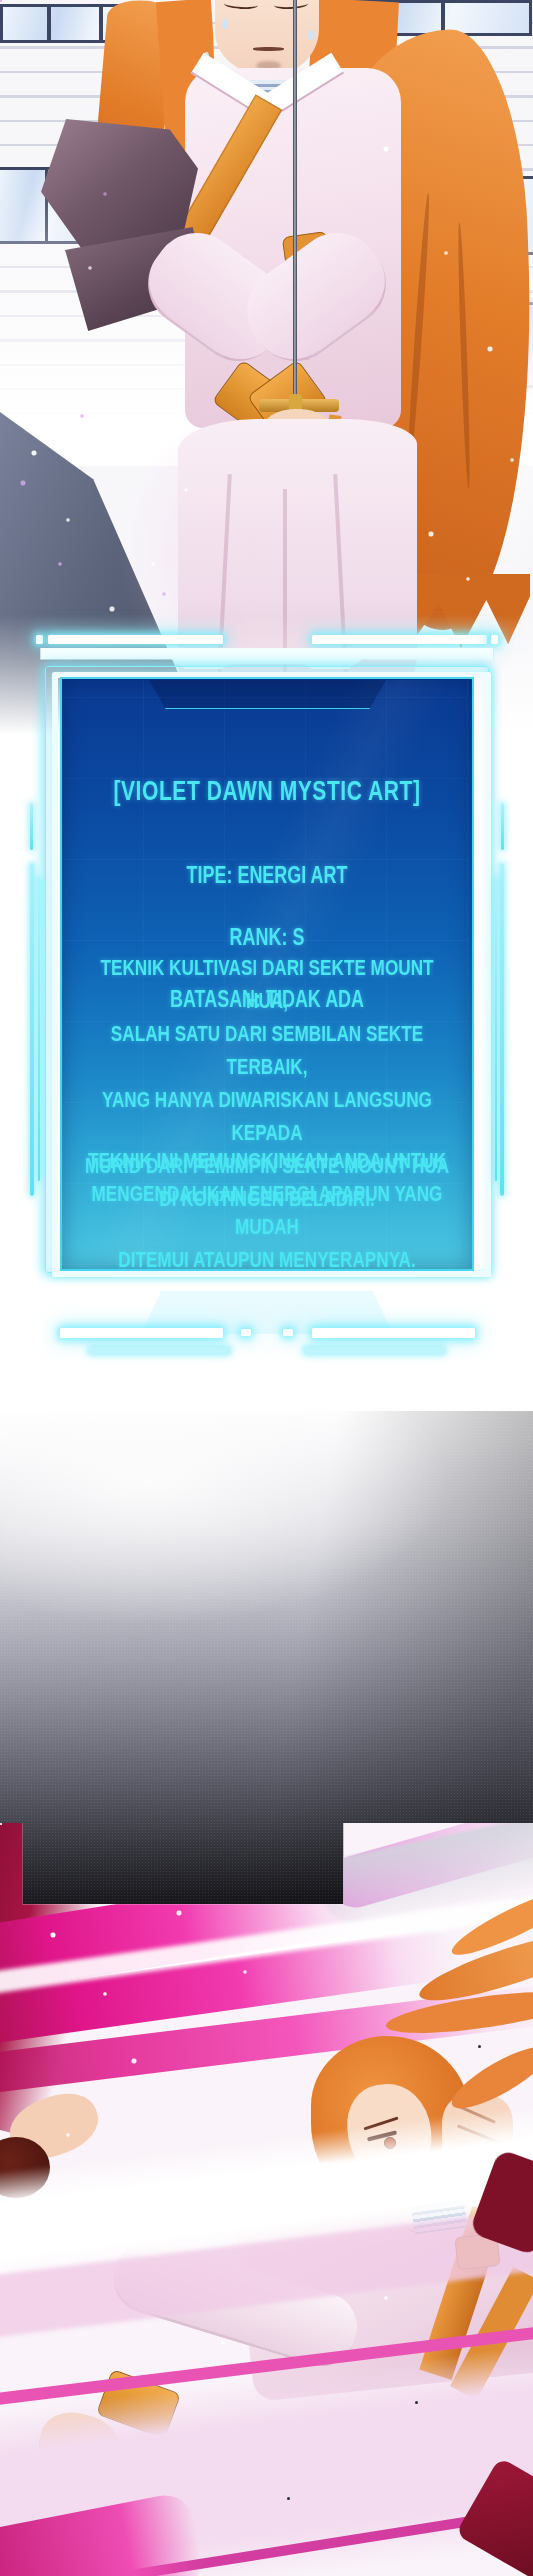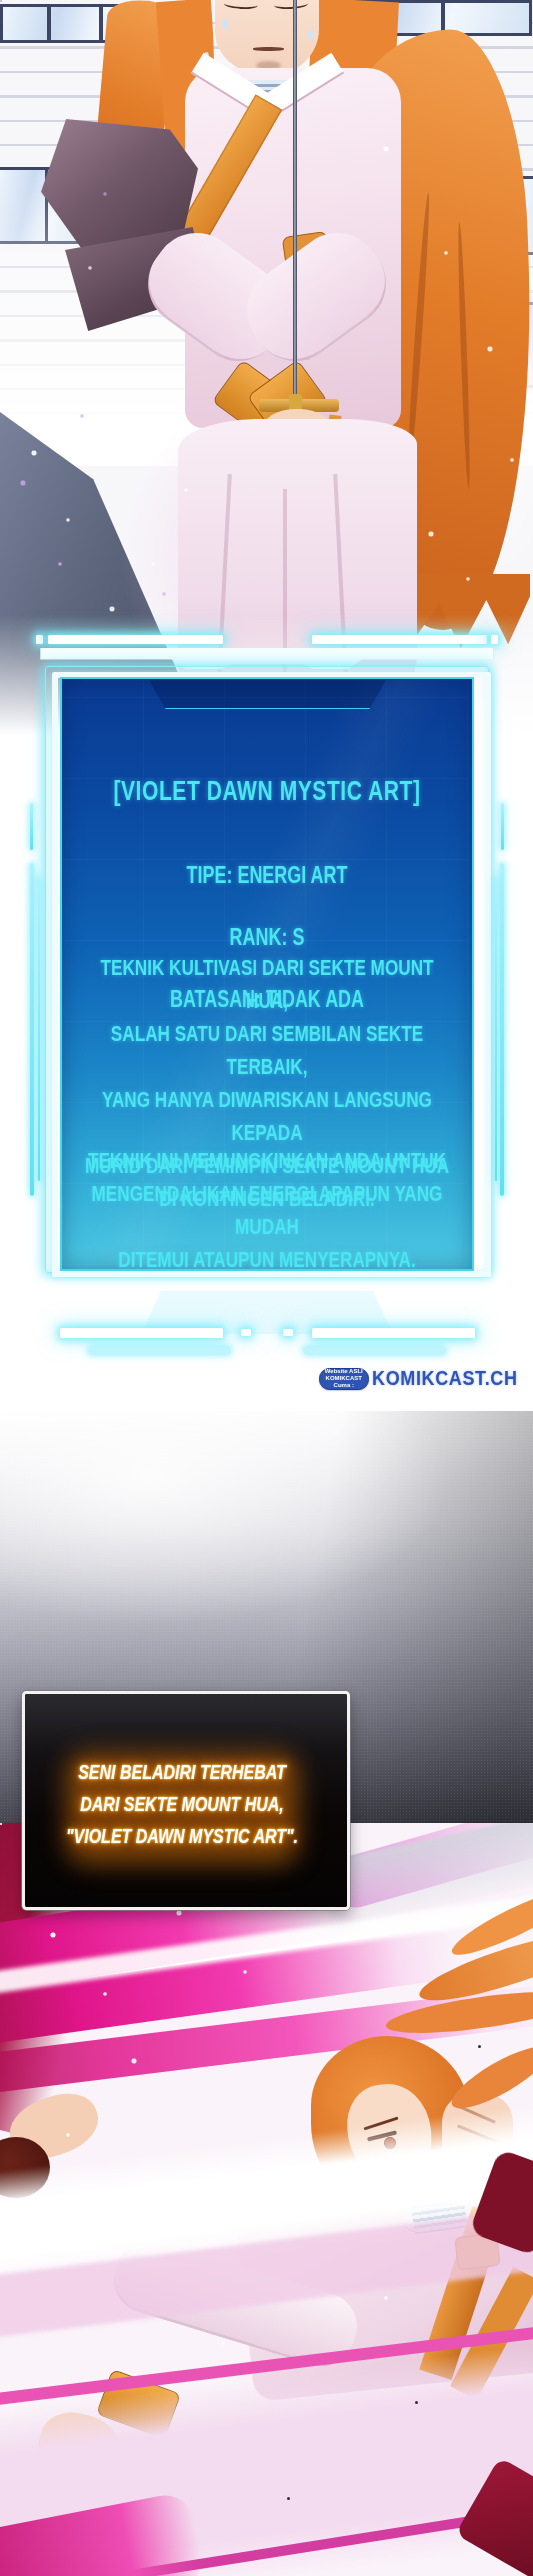--- a/index.html
+++ b/index.html
@@ -274,29 +274,16 @@
     <div class="abs win-text" id="w-desc1">TEKNIK KULTIVASI DARI SEKTE MOUNT HUA,
 SALAH SATU DARI SEMBILAN SEKTE TERBAIK,
 YANG HANYA DIWARISKAN LANGSUNG KEPADA
 MURID DARI PEMIMPIN SEKTE MOUNT HUA
 DI KONTINGEN BELADIRI.</div>
     <div class="abs win-text" id="w-desc2">TEKNIK INI MEMUNGKINKAN ANDA UNTUK
 MENGENDALIKAN ENERGI APAPUN YANG MUDAH
 DITEMUI ATAUPUN MENYERAPNYA.</div>
   </section>
 
-  <div id="watermark">
-    <div id="wm-pill">Website ASLI
-KOMIKCAST Cuma :</div>
-    <div id="wm-site">KOMIKCAST.CH</div>
-  </div>
-
-  <div id="caption">
-    <div id="cap-halo"></div>
-    <div id="cap-text">
-      <div>SENI BELADIRI TERHEBAT</div>
-      <div>DARI SEKTE MOUNT HUA,</div>
-      <div>"VIOLET DAWN MYSTIC ART".</div>
-    </div>
-  </div>
+
 
 </div>
 
 
 </body></html>

